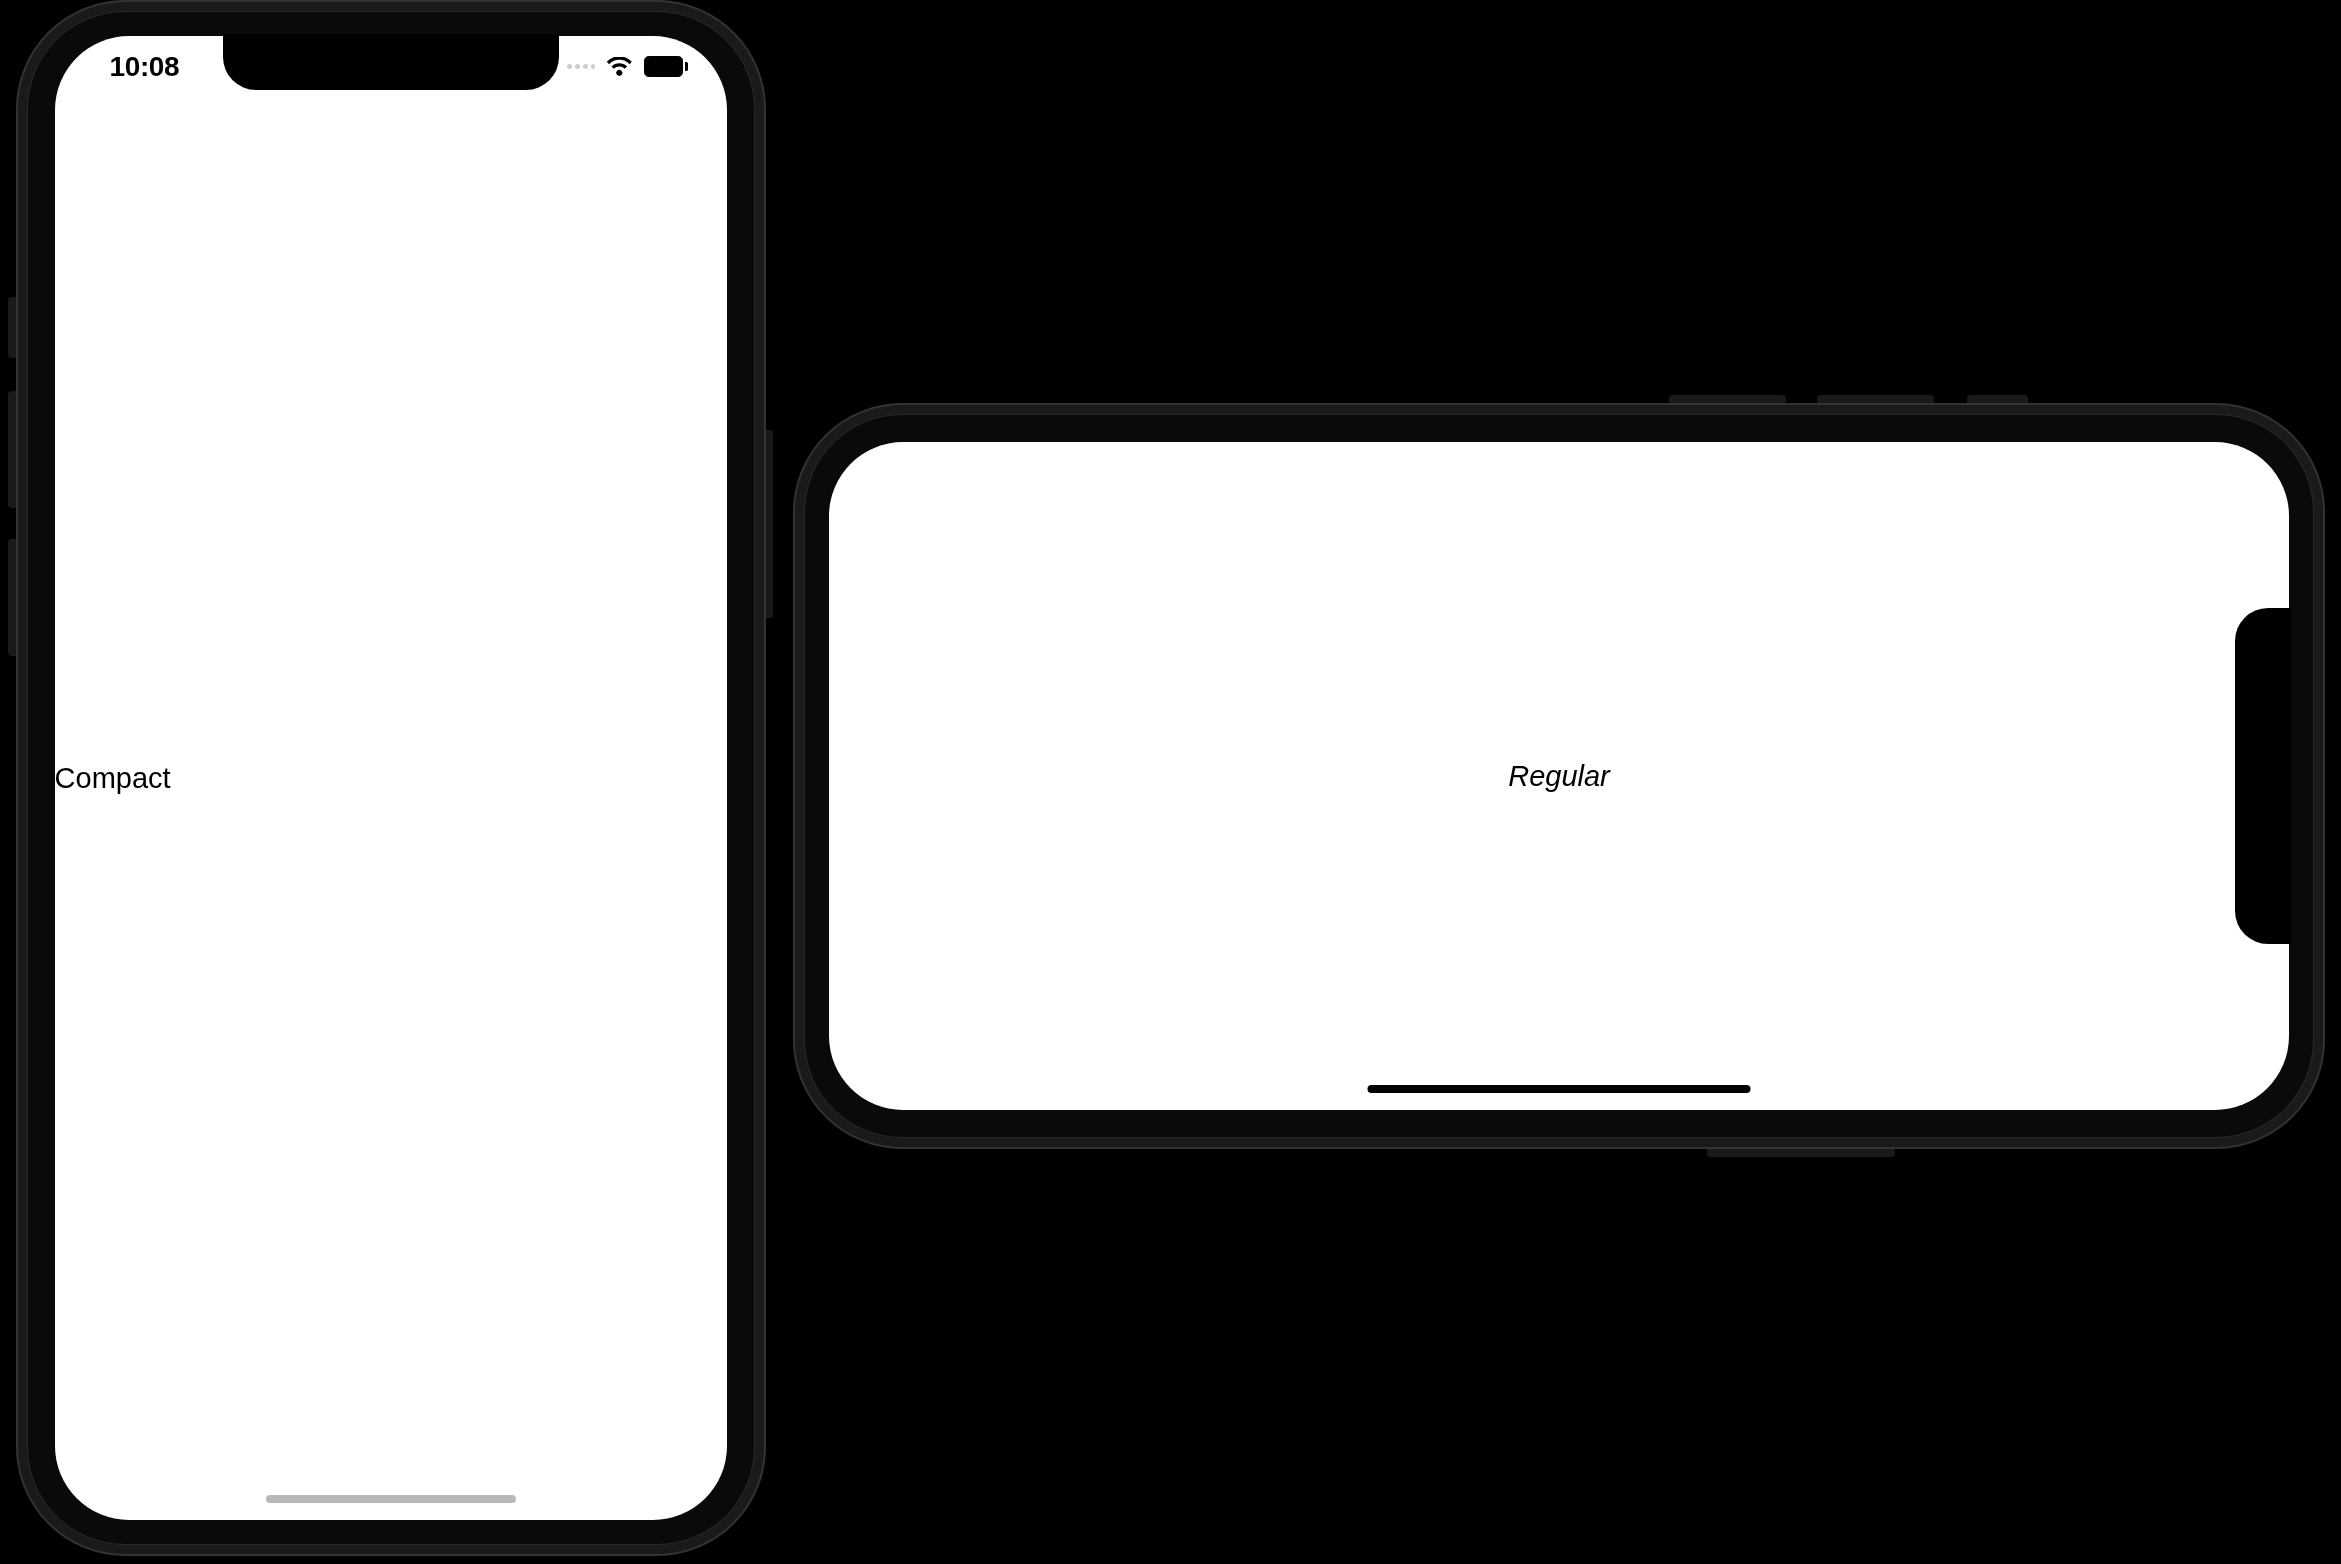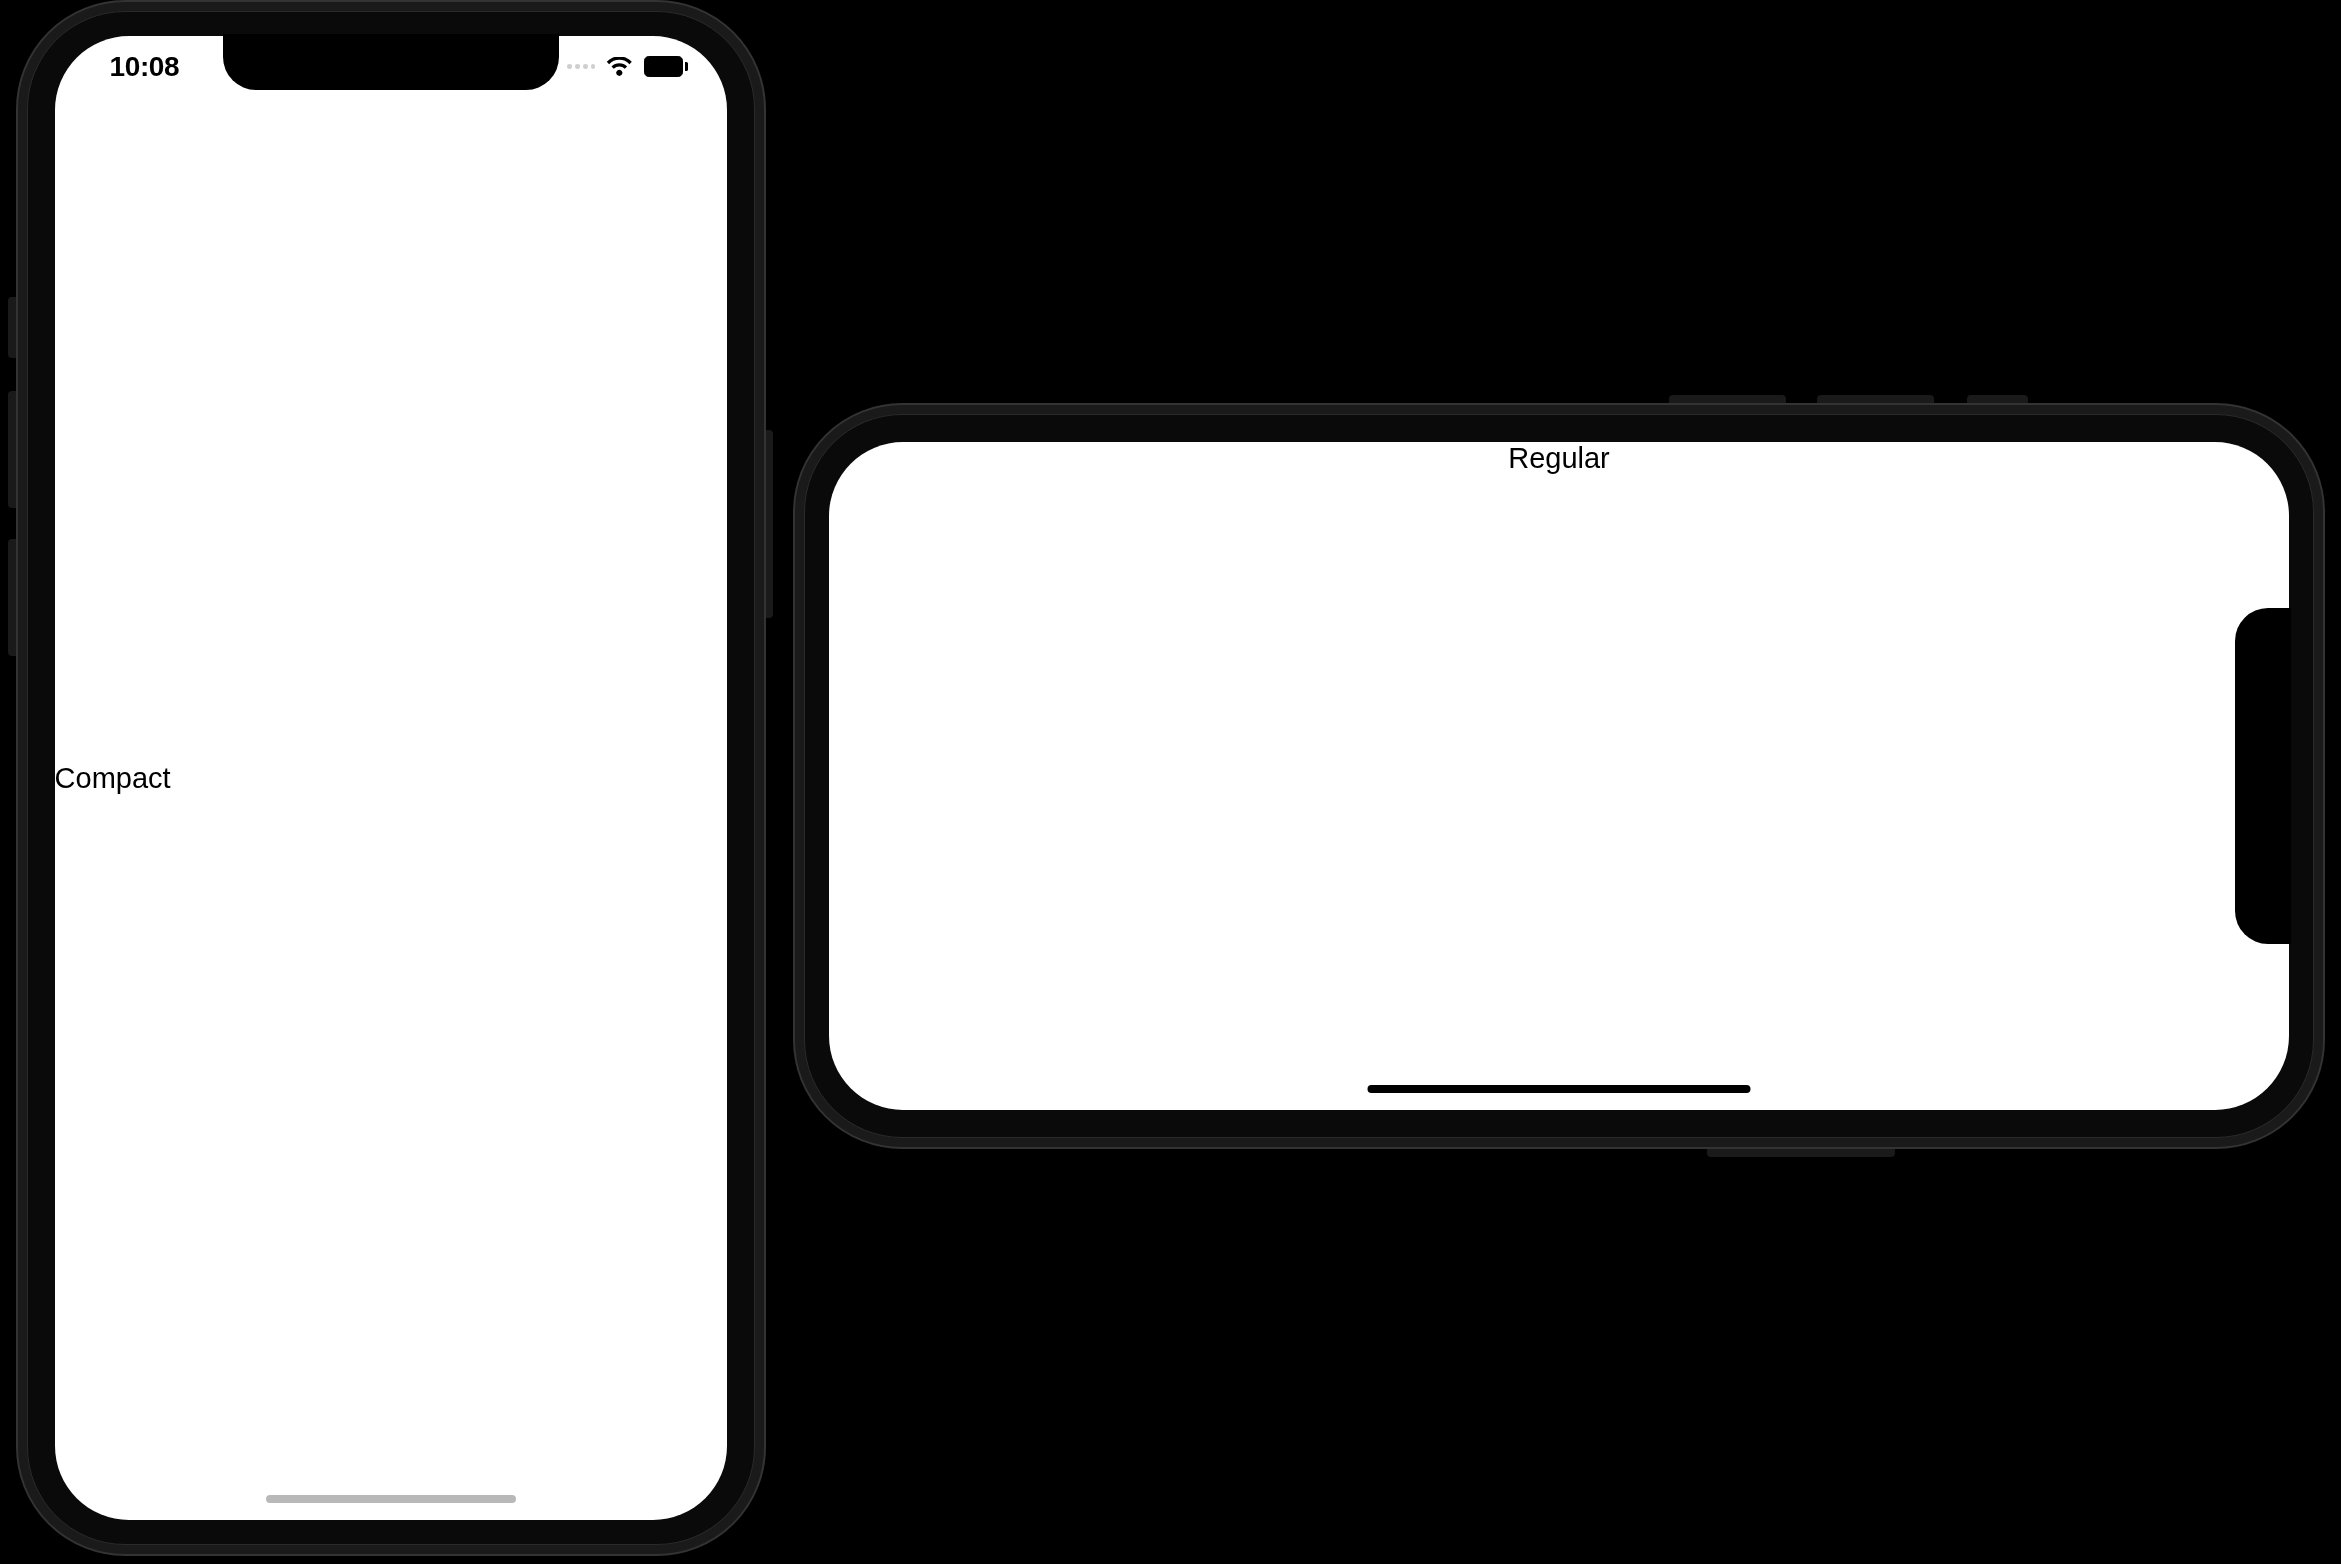--- a/index.html
+++ b/index.html
@@ -270,21 +270,23 @@
       height: 7.8px;
       width: 188px;
       background: #1a1a1a;
       border-radius: 0 0 3.9px 3.9px;
     }
 
     .landscape-content {
       position: absolute;
       inset: 0;
       display: flex;
+      align-items: center;
       justify-content: center;
+      font-style: italic;
     }
 
     .landscape-label {
       font-size: 29px;
       color: #000;
       font-weight: 400;
     }
 
     .home-indicator-landscape {
       position: absolute;

